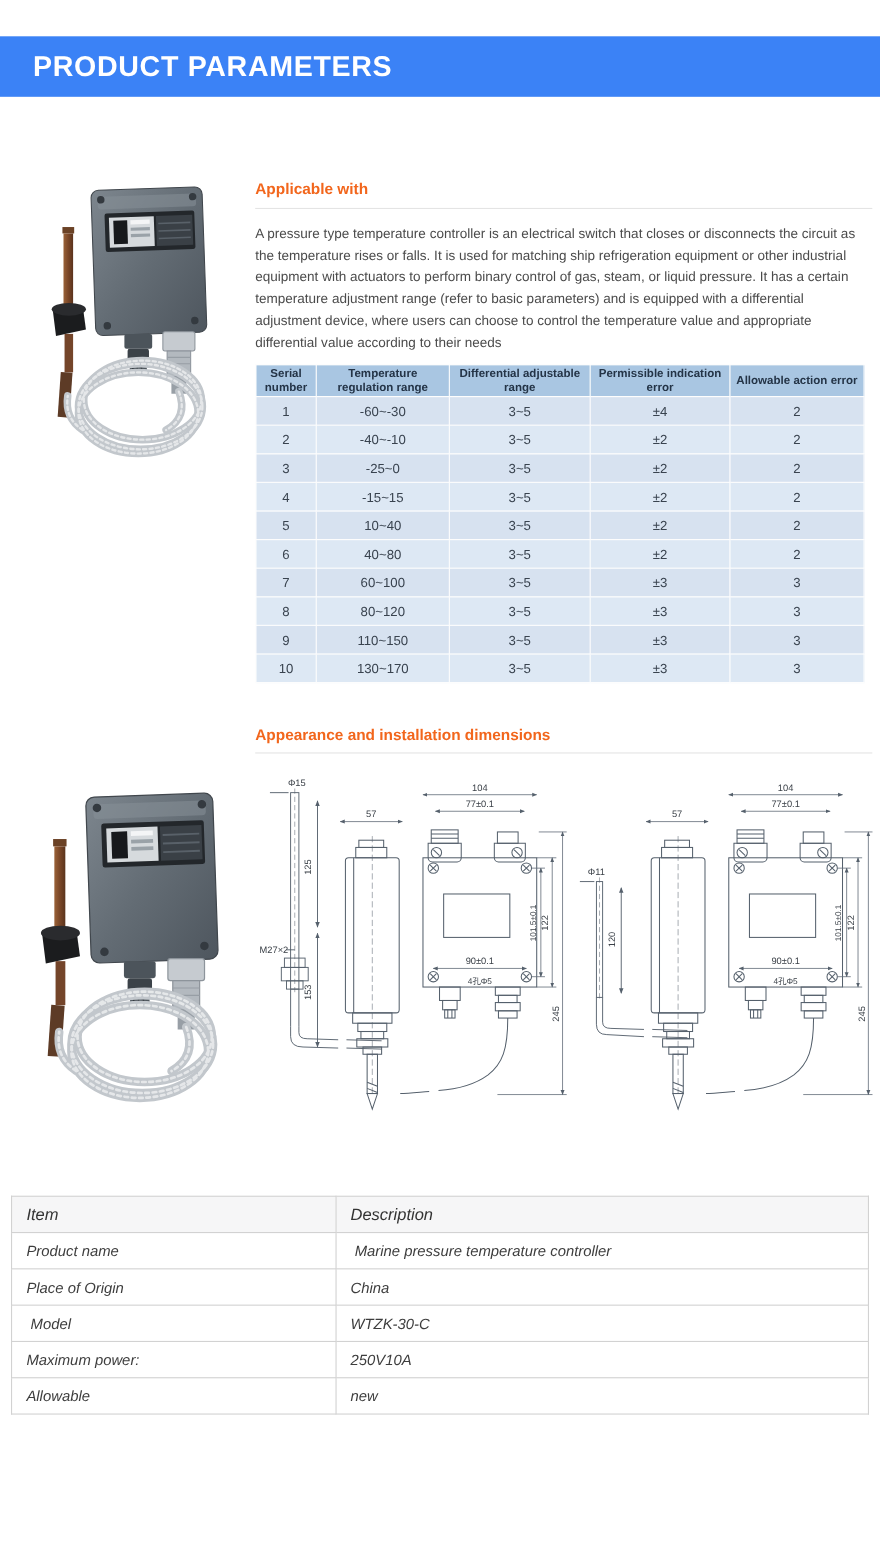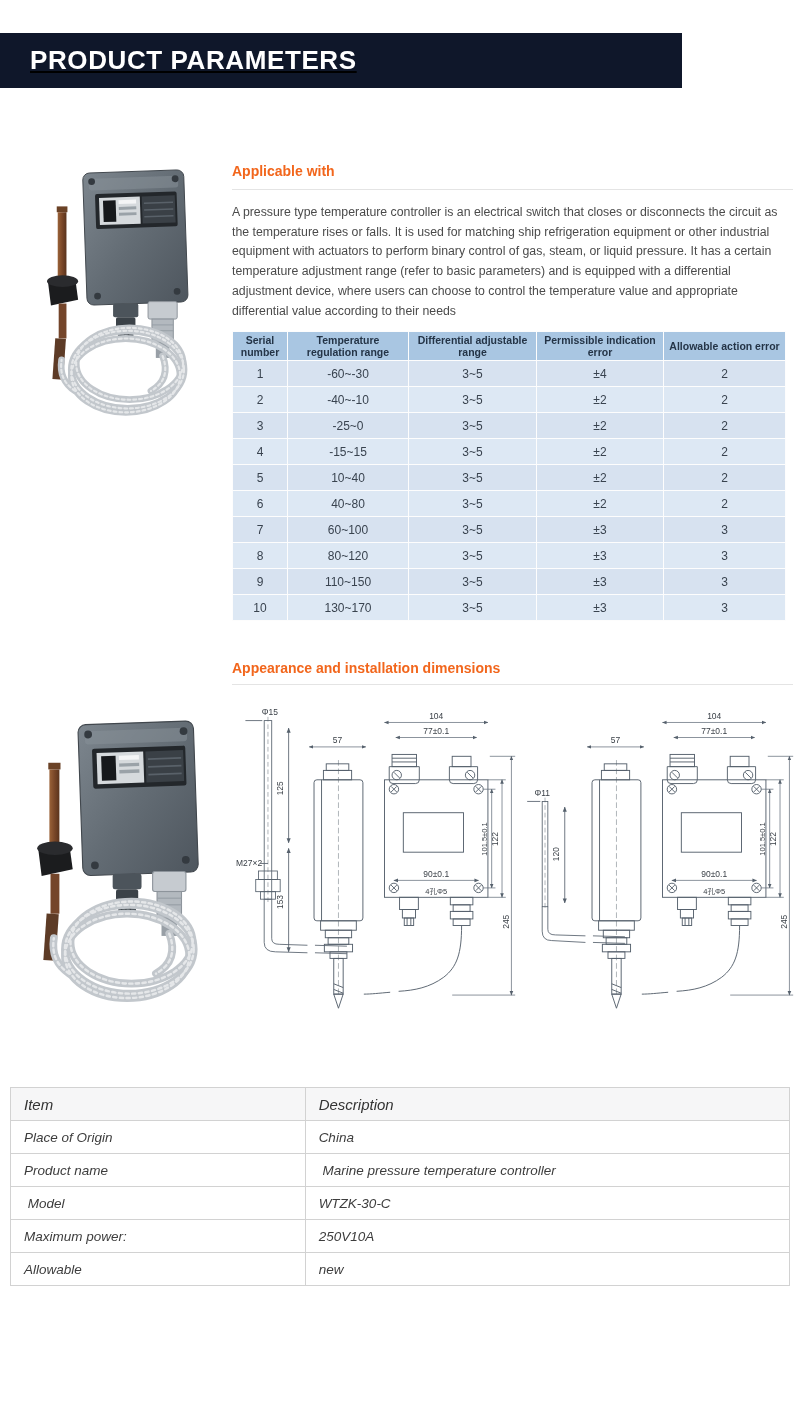--- a/index.html
+++ b/index.html
@@ -1,21 +1,21 @@
 <!DOCTYPE html>
 <html><head>
 <meta charset="utf-8">
 <style>
   * { margin:0; padding:0; box-sizing:border-box; }
   html,body { background:#ffffff; }
   #page { position:relative; width:800px; height:1410px; margin:0 auto; background:#fff;
           font-family:"Liberation Sans", sans-serif; overflow:hidden; }
   .abs { position:absolute; }
 
-  .banner { left:0; top:33px; width:682px; height:55px; background:#0f172a;text-decoration:underline; }
+  .banner { left:0; top:33px; width:800px; height:55px; background:#3b82f6; }
   .banner .title { color:#ffffff; font-size:26px; font-weight:700; line-height:55px;
                    margin-left:30px; letter-spacing:0.6px; }
 
   .sec-head { color:#f2661c; font-size:14px; font-weight:700; }
   .rule { height:1px; background:#e4e4e4; width:561px; }
 
   .scope-text { width:556px; font-size:12.3px; line-height:19.7px; color:#4b4b4b; }
 
   table.spec { border-collapse:collapse; width:553px; table-layout:fixed; border:1px solid #c6d2e2; }
   table.spec th { background:#a9c6e2; color:#243447; font-size:10.5px; font-weight:700;
@@ -365,28 +365,28 @@
         <col style="width:485px">
       </colgroup>
     <thead>
       <tr>
         <th>Item</th>
         <th>Description</th>
       </tr>
     </thead>
     <tbody>
       <tr>
+          <td>Product name</td>
+          <td> Marine pressure temperature controller</td>
+        </tr>
+      <tr>
           <td>Place of Origin</td>
           <td>China</td>
         </tr>
       <tr>
-          <td>Product name</td>
-          <td> Marine pressure temperature controller</td>
-        </tr>
-      <tr>
           <td> Model</td>
           <td>WTZK-30-C</td>
         </tr>
       <tr>
           <td>Maximum power:</td>
           <td>250V10A</td>
         </tr>
       <tr>
           <td>Allowable</td>
           <td>new</td>

